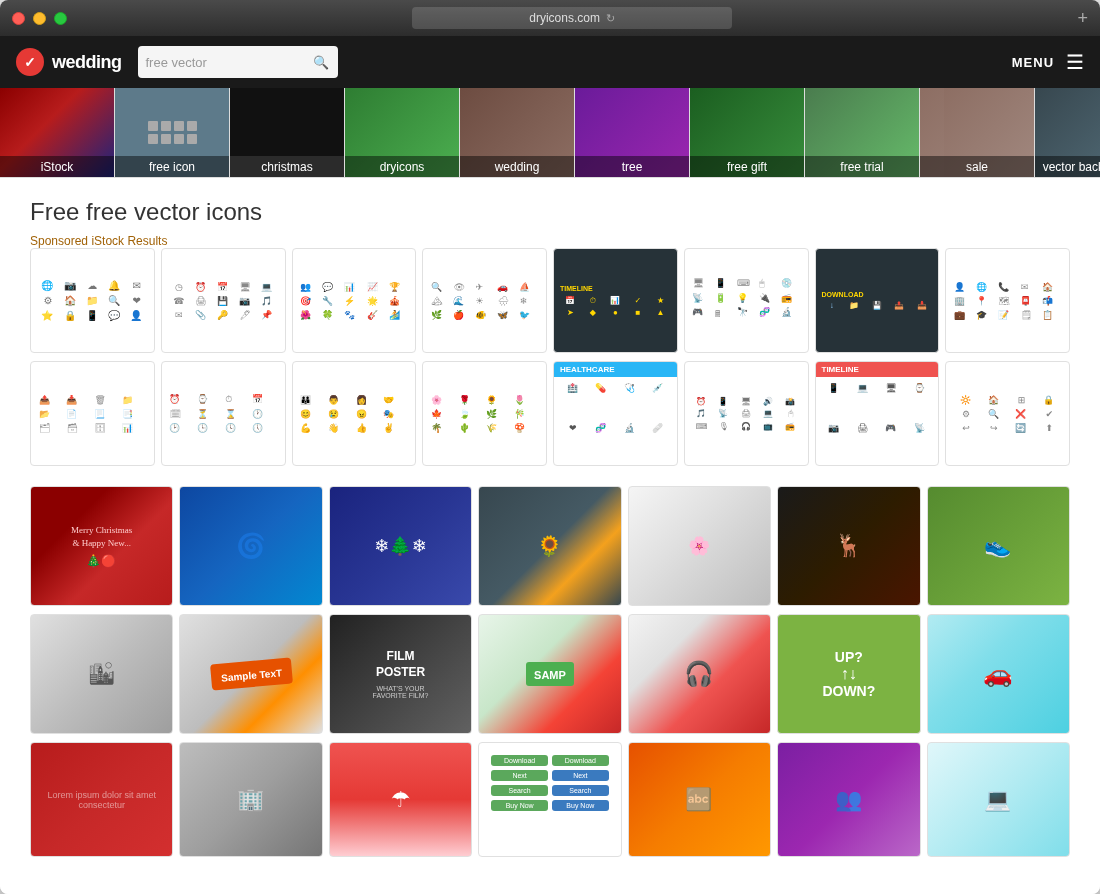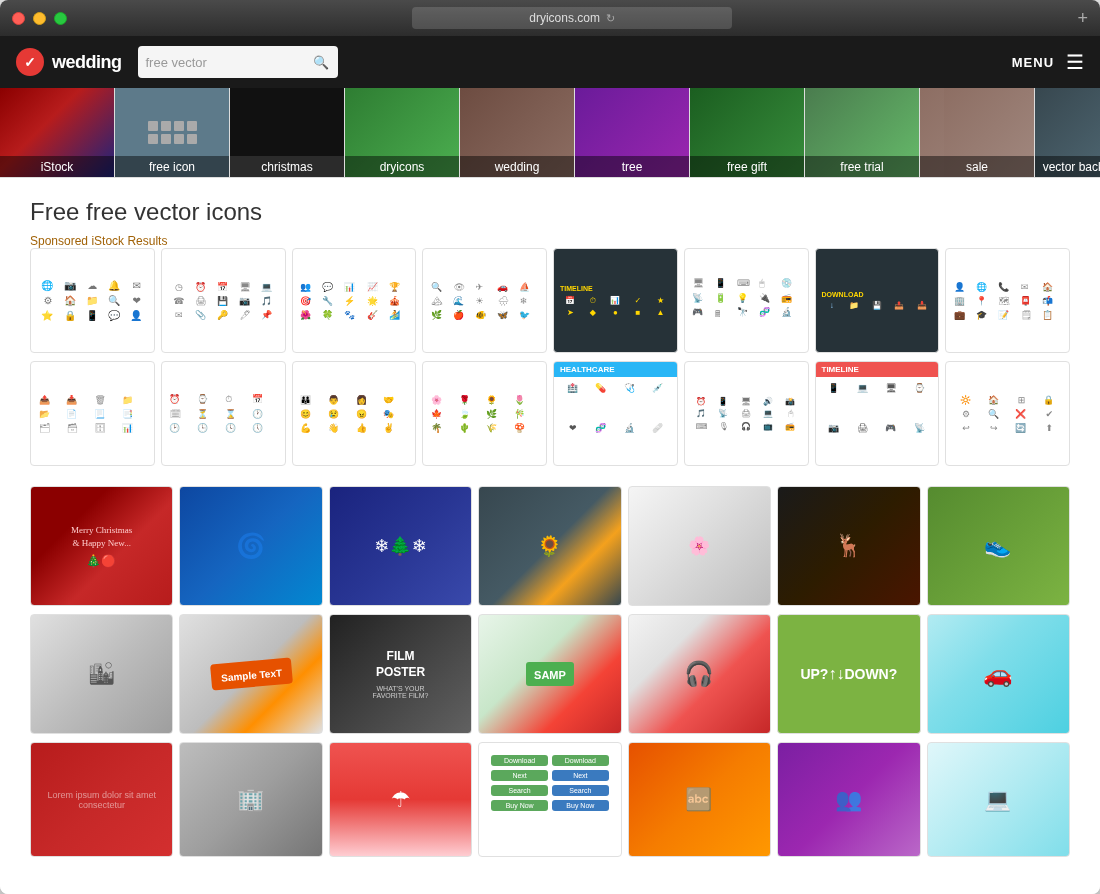--- a/index.html
+++ b/index.html
@@ -541,21 +541,21 @@
         </div>
       </div>
 
       <div class="vector-card vc-headphone">
         <div class="vector-overlay">
           <div style="font-size:24px;">🎧</div>
         </div>
       </div>
 
       <div class="vector-card vc-updown">
-        <div class="vector-overlay" style="flex-direction:row;">
+        <div class="vector-overlay" style="flex-direction:column;">
           <div style="font-size:14px;font-weight:bold;color:white;">UP?</div>
           <div style="font-size:16px;color:white;">↑↓</div>
           <div style="font-size:14px;font-weight:bold;color:white;">DOWN?</div>
         </div>
       </div>
 
       <div class="vector-card vc-car">
         <div class="vector-overlay">
           <div style="font-size:24px;">🚗</div>
         </div>

